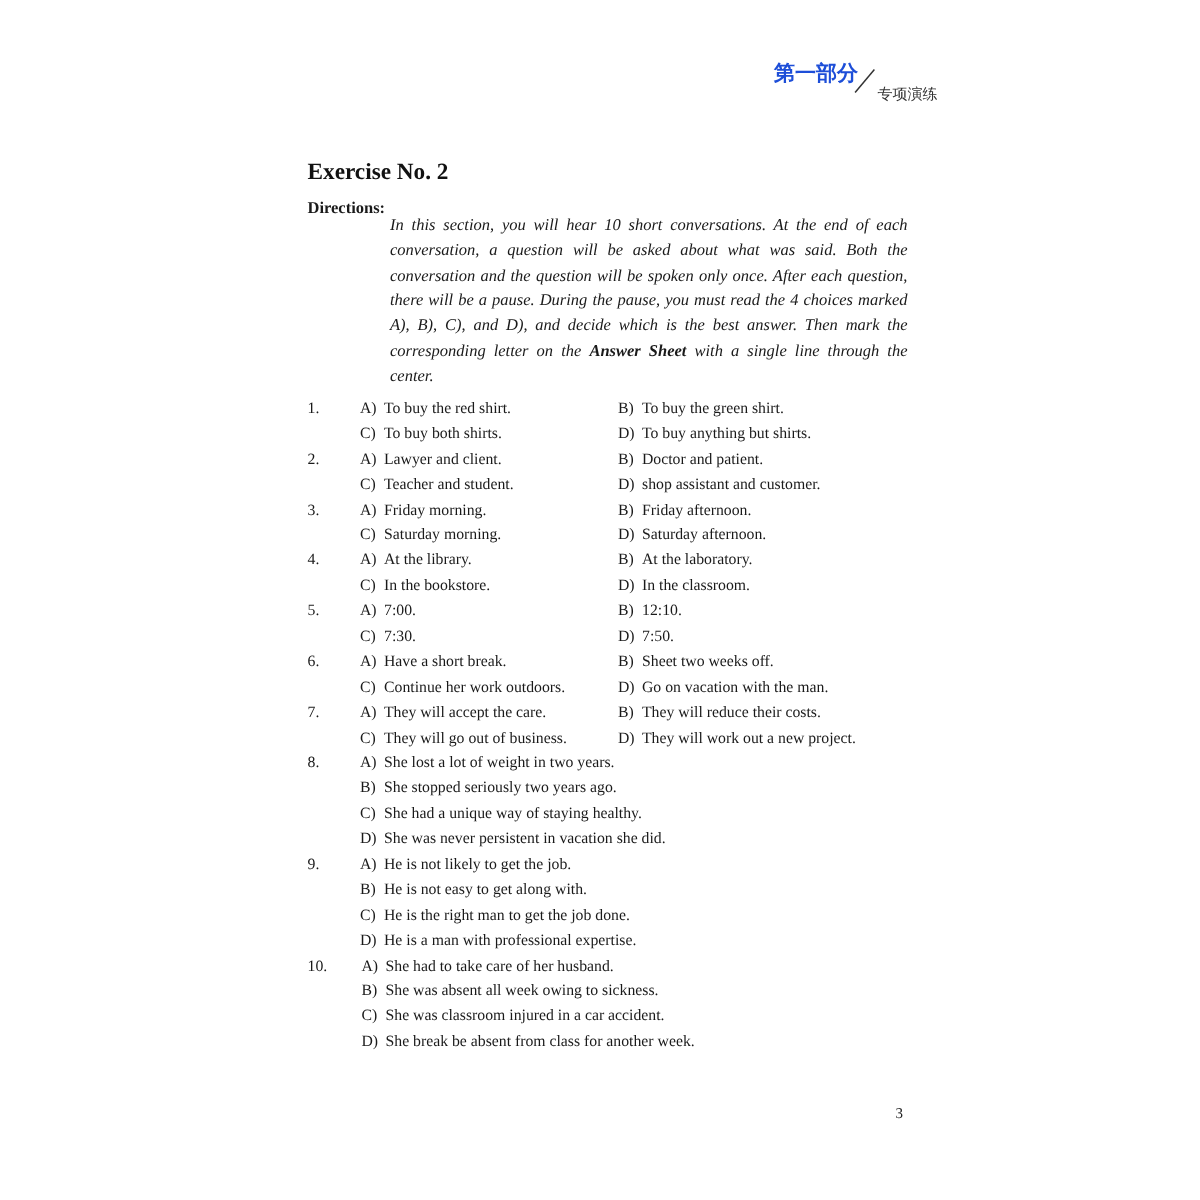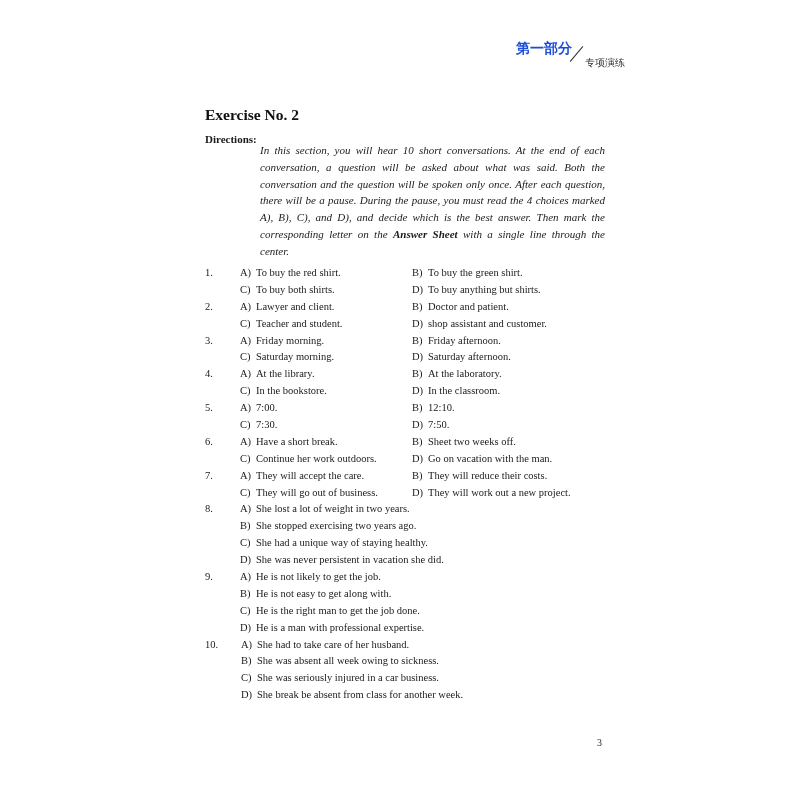--- a/index.html
+++ b/index.html
@@ -204,21 +204,21 @@
   <div class="row">
     <span class="opt col-a"><span class="letter">C)</span><span>They will go out of business.</span></span>
     <span class="opt col-b"><span class="letter">D)</span><span>They will work out a new project.</span></span>
   </div>
 
   <div class="row">
     <span class="qnum">8.</span>
     <span class="opt col-a"><span class="letter">A)</span><span>She lost a lot of weight in two years.</span></span>
   </div>
   <div class="row">
-    <span class="opt col-a"><span class="letter">B)</span><span>She stopped exercising two years ago.</span></span>
+    <span class="opt col-a"><span class="letter">B)</span><span>She stopped seriously two years ago.</span></span>
   </div>
   <div class="row">
     <span class="opt col-a"><span class="letter">C)</span><span>She had a unique way of staying healthy.</span></span>
   </div>
   <div class="row">
     <span class="opt col-a"><span class="letter">D)</span><span>She was never persistent in vacation she did.</span></span>
   </div>
 
   <div class="row">
     <span class="qnum">9.</span>
@@ -235,21 +235,21 @@
   </div>
 
   <div class="row">
     <span class="qnum">10.</span>
     <span class="opt col-a10"><span class="letter">A)</span><span>She had to take care of her husband.</span></span>
   </div>
   <div class="row">
     <span class="opt col-a10"><span class="letter">B)</span><span>She was absent all week owing to sickness.</span></span>
   </div>
   <div class="row">
-    <span class="opt col-a10"><span class="letter">C)</span><span>She was seriously injured in a car business.</span></span>
+    <span class="opt col-a10"><span class="letter">C)</span><span>She was classroom injured in a car accident.</span></span>
   </div>
   <div class="row">
     <span class="opt col-a10"><span class="letter">D)</span><span>She break be absent from class for another week.</span></span>
   </div>
 
 </div>
 
 <div class="page-number">3</div>
 
 </body></html>

